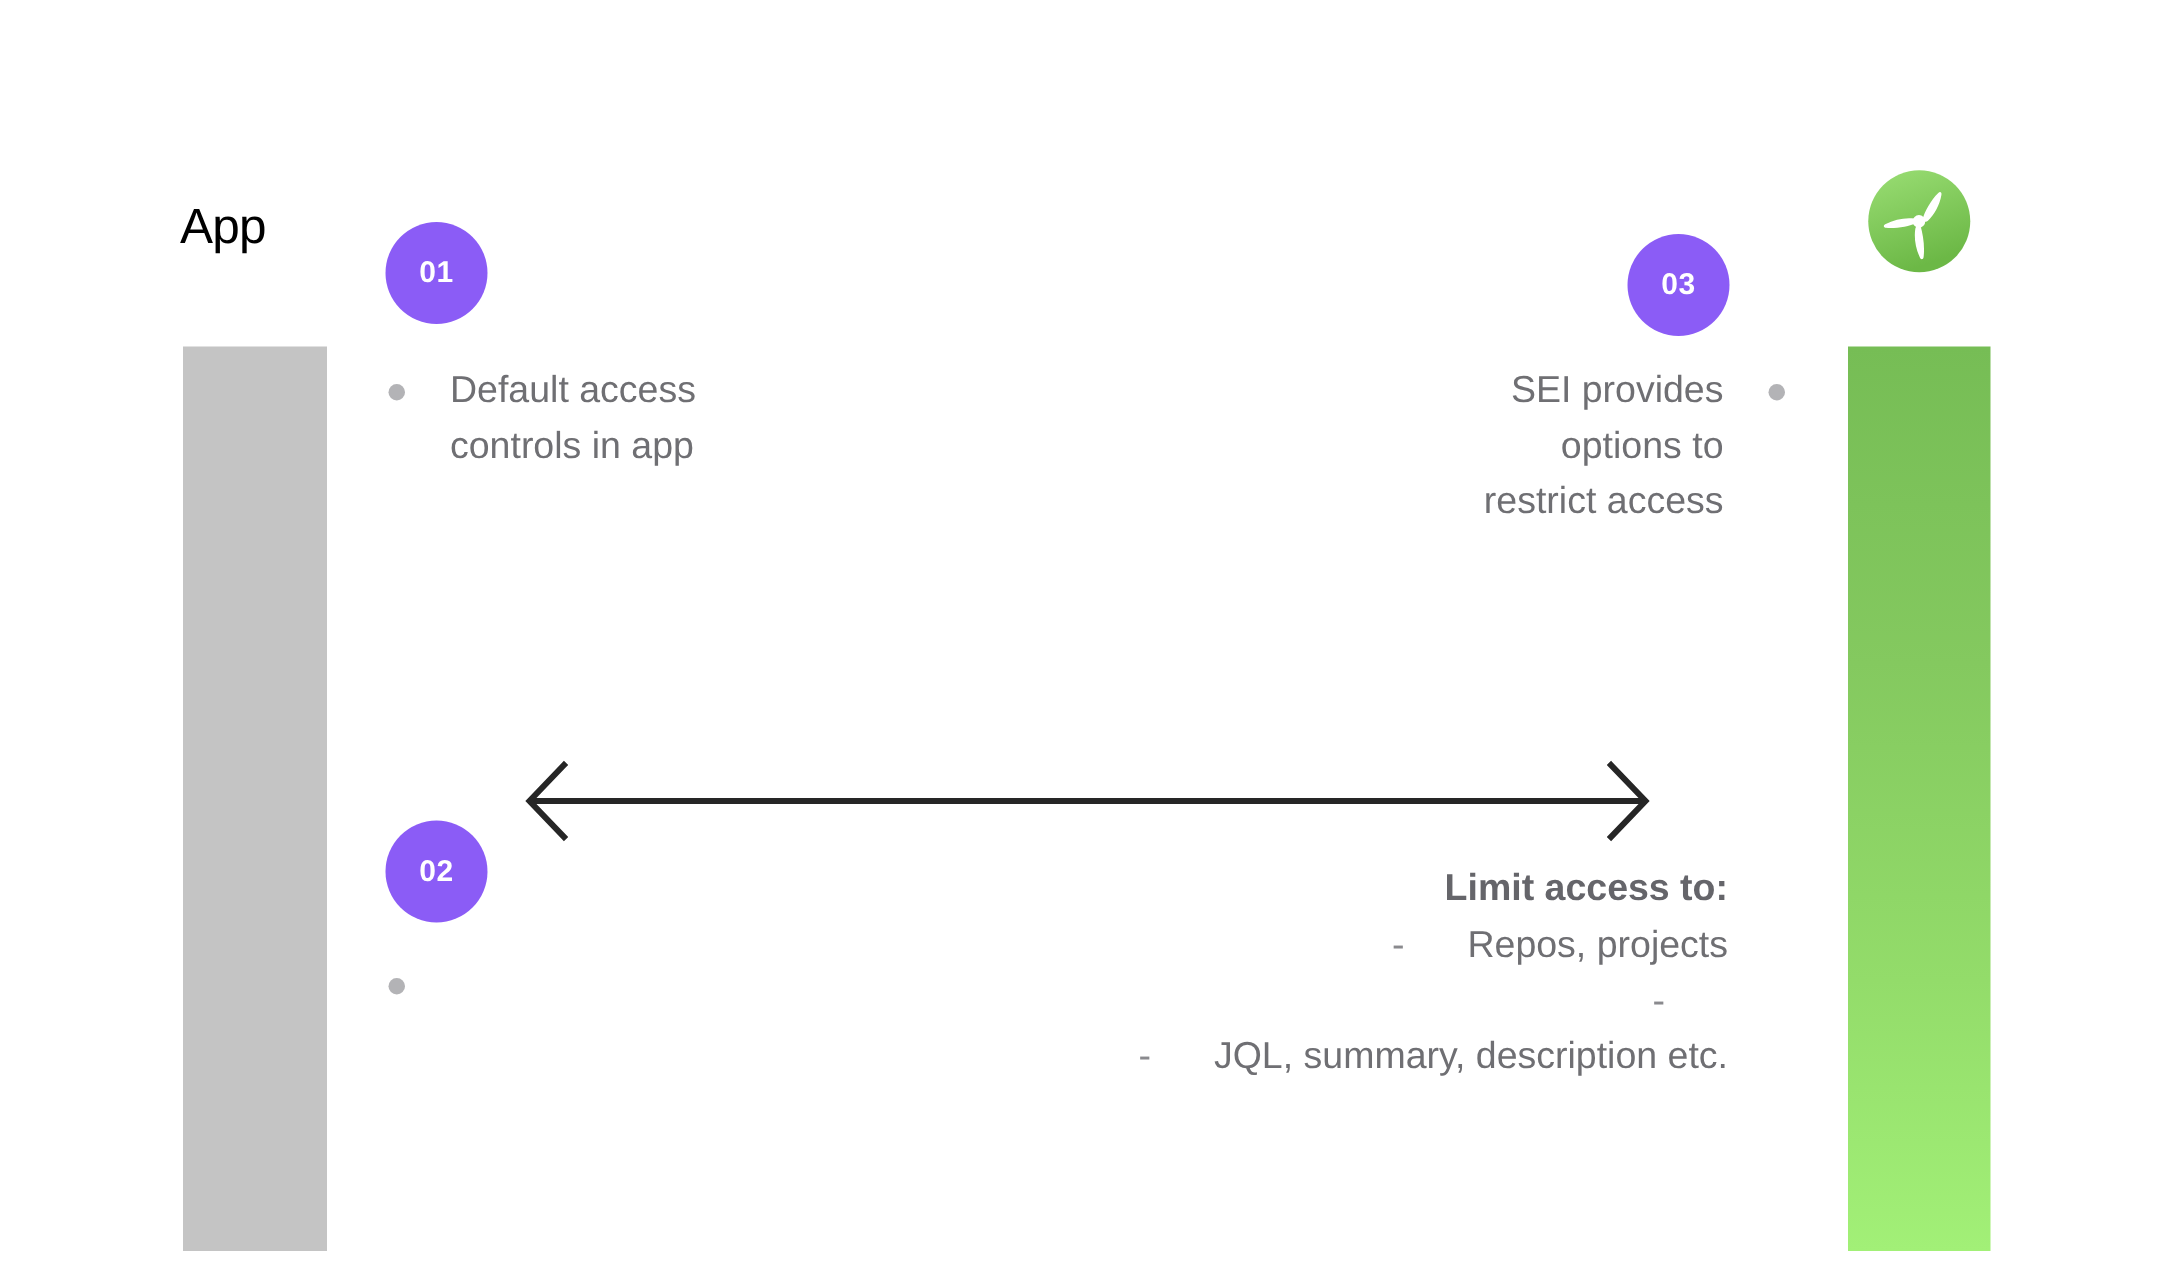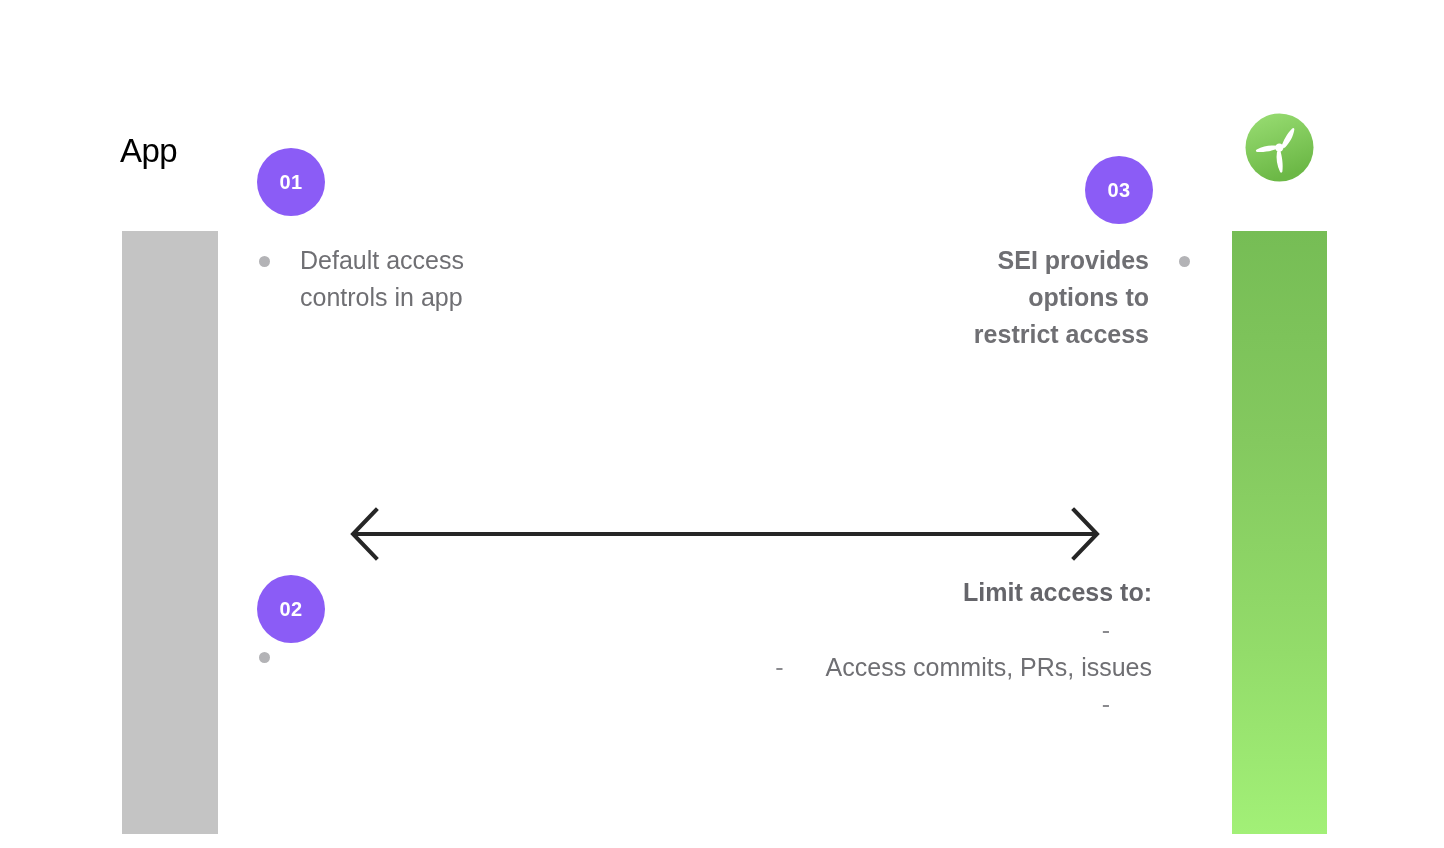--- a/index.html
+++ b/index.html
@@ -69,21 +69,21 @@
     font-size: 20px;
     font-weight: 700;
     letter-spacing: 0.3px;
     display: flex;
     align-items: center;
     justify-content: center;
     box-sizing: border-box;
   }
   #badge-01 { left: 257px; top: 148px; }
   #badge-03 { left: 1085px; top: 156px; }
-  #badge-02 { left: 257px; top: 575px; }
+  #badge-02 { left: 257px; top: 547px; }
 
   
   .bullet-block {
     position: absolute;
     font-size: 25px;
     line-height: 37px;
     color: #6f6f73;
     display: flex;
     gap: 30px;
   }
@@ -108,21 +108,20 @@
     top: 638px;
     width: 320px;
     text-align: left;
   }
   #block-03 {
     left: 880px;
     top: 242px;
     width: 310px;
     justify-content: flex-end;
     text-align: right;
-    font-weight: bold;
   }
 
   
   #double-arrow {
     position: absolute;
     left: 348px;
     top: 503px;
     width: 754px;
     height: 62px;
   }
@@ -214,25 +213,26 @@
         <polyline points="726,7 749,31 726,55"></polyline>
       </g>
     </svg>
   </div>
 
   <div id="limit-list">
     <div class="limit-heading">Limit access to:</div>
 
     <div class="limit-row">
       <span class="limit-dash">-</span>
-    </div>
-
-    <div class="limit-row">
-      <span class="limit-dash">-</span>
-      <span class="limit-text">Access commits, PRs, issues</span>
+      <span class="limit-text">Repos, projects</span>
     </div>
 
     <div class="limit-row">
       <span class="limit-dash">-</span>
     </div>
+
+    <div class="limit-row">
+      <span class="limit-dash">-</span>
+      <span class="limit-text">JQL, summary, description etc.</span>
+    </div>
   </div>
 
 </div>
 
 </body></html>

